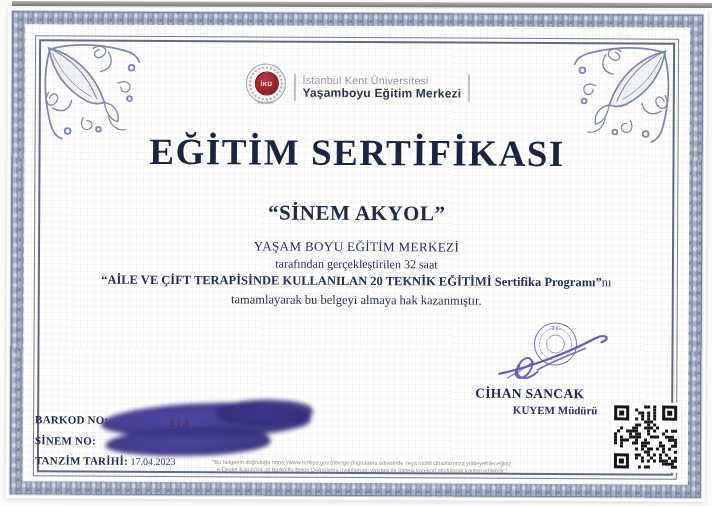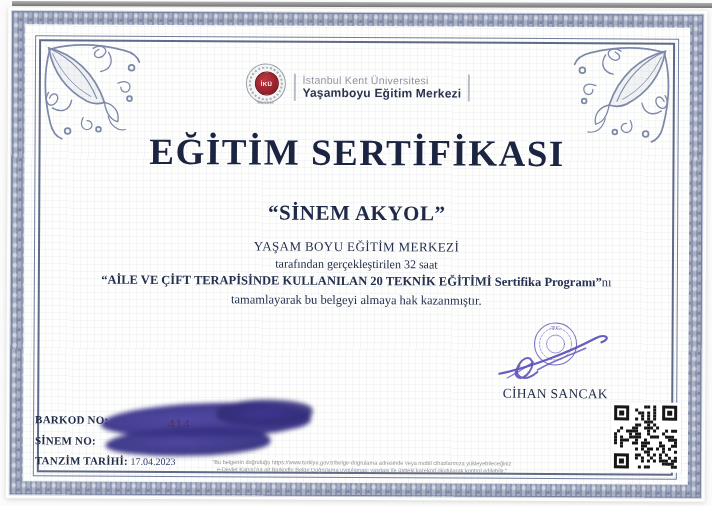--- a/index.html
+++ b/index.html
@@ -82,22 +82,22 @@
   }
   .bodyline{position:absolute;left:0;right:0;text-align:center;color:#25304f;}
   .l-issuer{top:230px;font-size:13px;letter-spacing:.4px;}
   .l-conducted{top:248px;font-size:12px;}
   .l-program{top:265px;font-size:12.5px;}
   .l-program b{font-weight:bold;}
   .l-completion{top:284px;font-size:12.5px;}
   
   .sig-svg{position:absolute;left:487px;top:302px;width:132px;height:72px;}
   .sig-name{
-    position:absolute;left:469px;width:160px;top:376px;text-align:center;
-    font-size:13.5px;font-weight:normal;color:#1e2947;letter-spacing:.3px;
+    position:absolute;left:469px;width:160px;top:376px;
+    font-size:13.5px;font-weight:bold;color:#1e2947;letter-spacing:.3px;
   }
   .sig-title{
     position:absolute;left:469px;width:160px;top:394px;text-align:center;
     font-size:11px;font-weight:bold;color:#2a3453;
   }
   
   .frow{position:absolute;left:29px;font-size:11px;color:#1f2a47;z-index:2;white-space:nowrap;}
   .frow .flabel{font-weight:bold;letter-spacing:.2px;}
   .frow .fval{font-size:10px;color:#33406b;}
   .r1{top:406px;}  .r2{top:427px;}  .r3{top:447px;}
@@ -218,20 +218,21 @@
         <circle cx="62" cy="32" r="16" stroke-width=".8" opacity=".65" stroke-dasharray="2 1.6"></circle>
         <circle cx="62" cy="32" r="9" stroke-width=".8" opacity=".75"></circle>
         <text x="62" y="18" font-size="6" fill="#5d54b8" stroke="none" text-anchor="middle" font-family="Liberation Serif, serif">·T.C·</text>
         <path d="M6,62 C34,56 72,42 102,26 C112,21 118,26 108,30" stroke-width="2.2" opacity=".95"></path>
         <path d="M26,54 c-10,10 2,18 10,6 c8,-12 -2,-20 -10,-8 c-8,12 4,20 18,8" stroke-width="2" opacity=".9"></path>
         <path d="M44,58 C58,50 74,44 92,36" stroke-width="1.6" opacity=".8"></path>
         <path d="M14,66 c8,-4 16,-9 26,-16" stroke-width="1.4" opacity=".7"></path>
       </g>
     </svg>
     <div class="sig-name">CİHAN SANCAK</div>
+    <div class="sig-title">KUYEM Müdürü</div>
 
     <div class="frow r1"><span class="flabel">BARKOD NO:</span></div>
     <div class="frow r2"><span class="flabel">SİNEM NO:</span></div>
     <div class="frow r3"><span class="flabel">TANZİM TARİHİ:</span> <span class="fval">17.04.2023</span></div>
 
     <div class="barcode-fragment">414</div>
 
     <div class="redaction">
       <div class="lobe lobe1"></div>
       <div class="lobe lobe2"></div>

